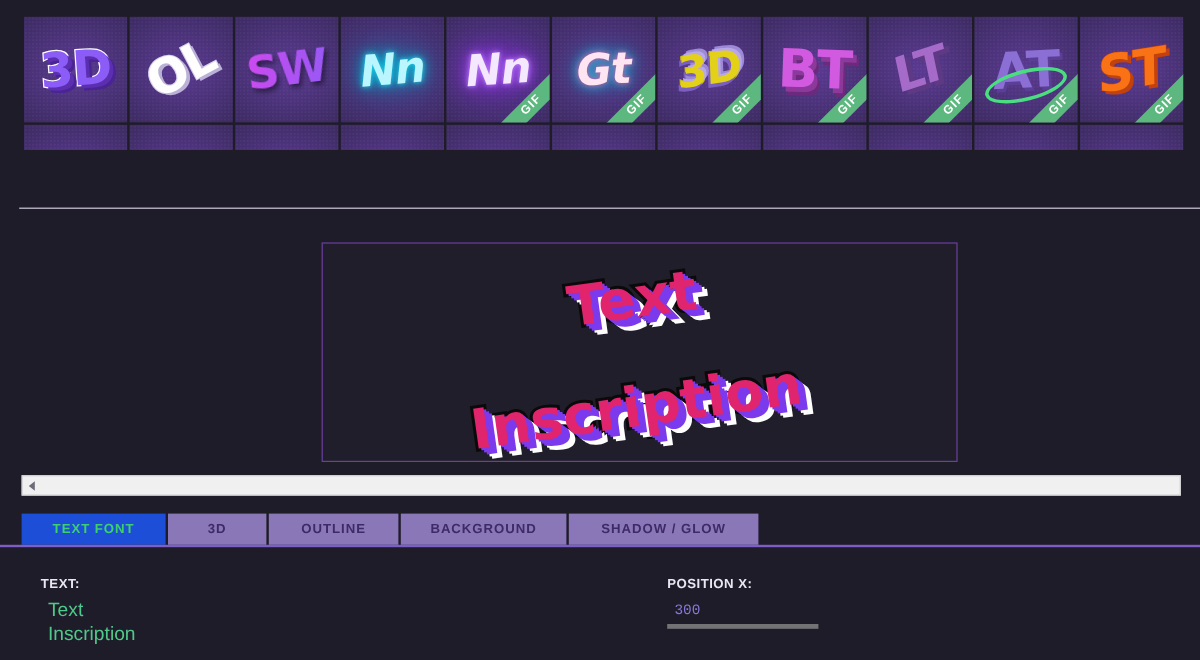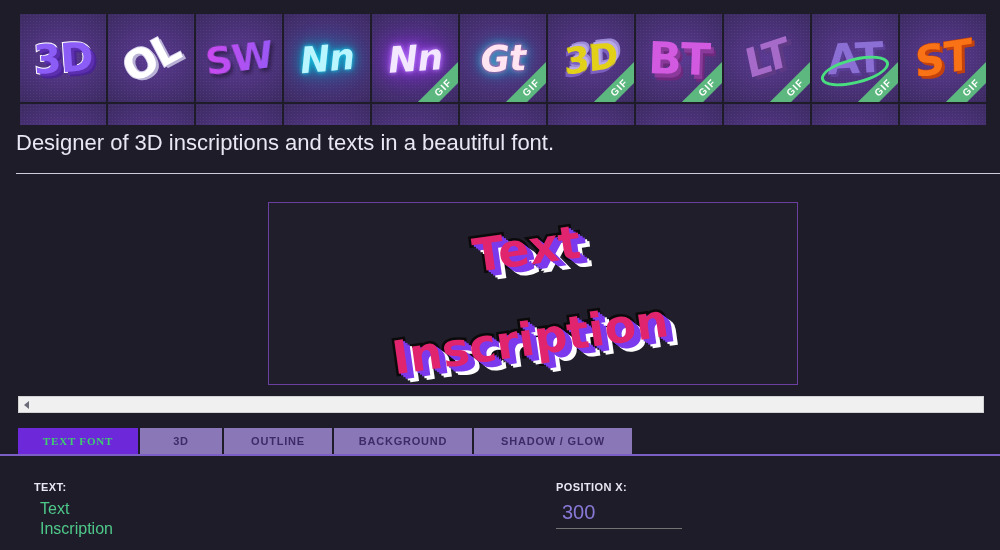--- a/index.html
+++ b/index.html
@@ -267,23 +267,22 @@
     font-weight: bold;
     letter-spacing: 0.8px;
     background: #8a77b8;
     color: #3d2a66;
     border: none;
     cursor: pointer;
     font-family: "Liberation Sans", sans-serif;
     padding: 0 10px;
   }
   .tab.active {
-    background: #6d28d9;
+    background: #1d4ed8;
     color: #3ecf6e;
-    font-family: Liberation Serif, serif;
   }
   .tab-underline {
     position: absolute;
     left: 0; top: 454px;
     width: 1000px;
     height: 2px;
     background: #7c5fc4;
   }
 
   
@@ -317,25 +316,25 @@
     font-size: 16px;
     font-family: "Liberation Sans", sans-serif;
     line-height: 1.25;
     padding: 0 0 0 6px;
     overflow: hidden;
   }
   .num-input {
     width: 126px;
     background: transparent;
     border: none;
-    border-bottom: 1px solid #737373;
+    border-bottom: 4px solid #737373;
     outline: none;
     color: #8878d6;
-    font-size: 20px;
-    font-family: Liberation Sans, sans-serif;
+    font-size: 12px;
+    font-family: Liberation Mono, monospace;
     padding: 2px 0 4px 6px;
   }
 
   .field-text { left: 34px; top: 19px; }
   .field-posx { left: 556px; top: 19px; }
   .field-posy { left: 688px; top: 19px; }
 </style>
 </head>
 <body>
 
@@ -415,21 +414,20 @@
         </div>
         <div class="thumb">
           <div class="glyph g-at"></div>
         </div>
         <div class="thumb">
           <div class="glyph g-st"></div>
         </div>
       </div>
   </div>
 
-  <div class="tagline">Designer of 3D inscriptions and texts in a beautiful font.</div>
   <div class="divider"></div>
 
   <div class="canvas-wrap">
     <div class="canvas-text">
       <div>Text</div>
       <div class="canvas-line-2">Inscription</div>
     </div>
   </div>
 
   <div class="scrollbar">

